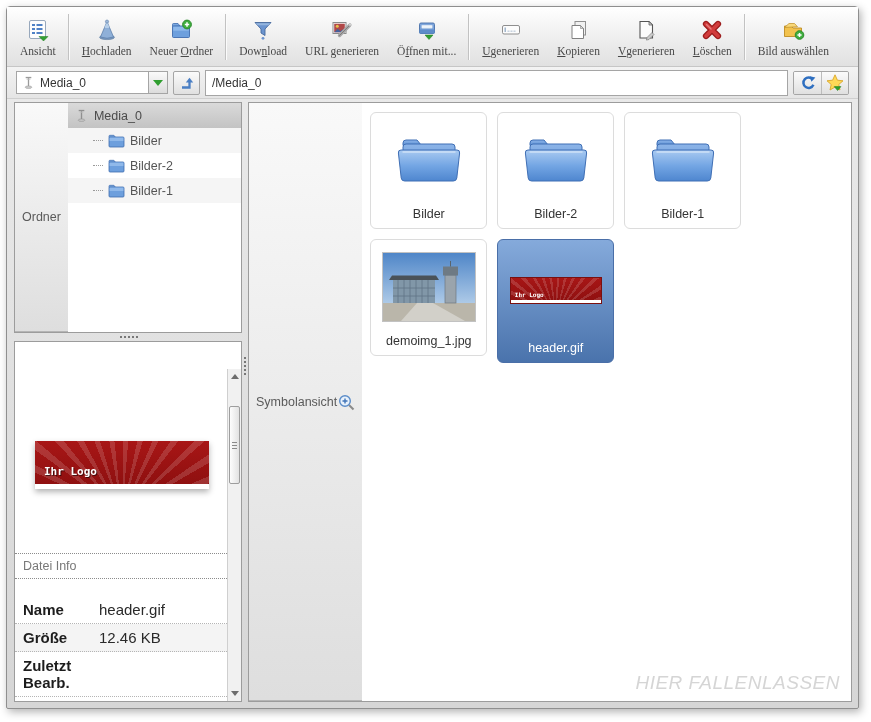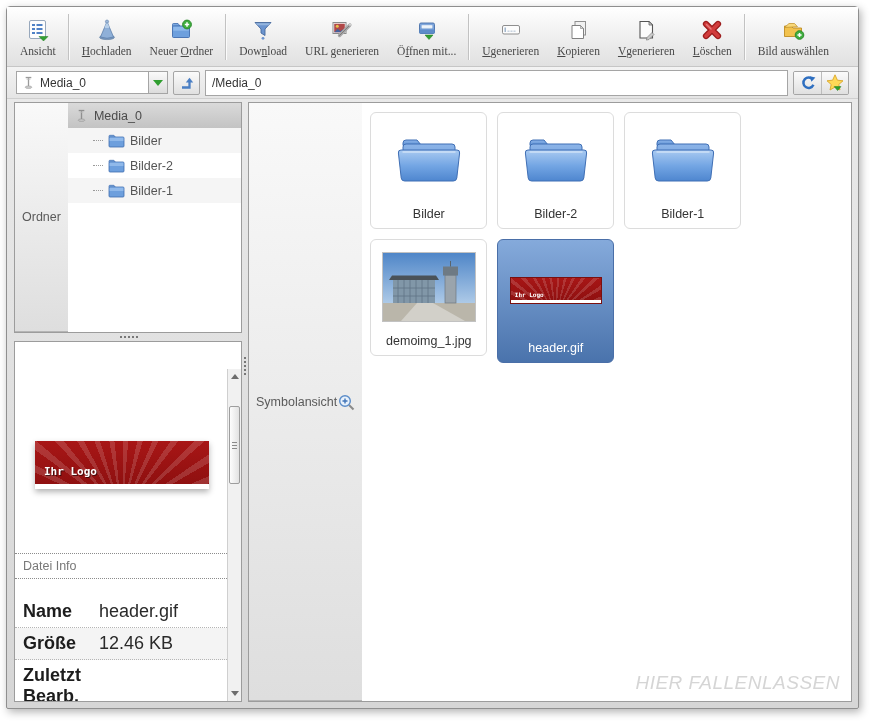--- a/index.html
+++ b/index.html
@@ -85,21 +85,21 @@
   .preview { position:absolute; left:20px; top:72px; width:174px; height:48px; box-shadow:0 3px 6px rgba(0,0,0,.3); }
   .banner-red { position:relative; width:100%; height:100%; overflow:hidden;
     background:repeating-conic-gradient(from 240deg at 50% 150%, rgba(255,255,255,.14) 0deg 4deg, rgba(255,255,255,0) 4deg 11deg),
                linear-gradient(#a81616,#8c0f0f); }
   .banner-strip { position:absolute; left:0; right:0; bottom:0; height:5px; background:#fff; }
   .banner-text { position:absolute; left:9px; bottom:11px; color:#fff; font-weight:bold; font-size:11px;
     font-family:"DejaVu Sans Mono","Liberation Mono",monospace; text-shadow:1px 1px 0 rgba(0,0,0,.55); }
 
   .fileinfo-header { position:absolute; top:184px; left:0; right:14px; padding:5px 0 5px 8px;
     border-top:1px dotted #8c8c8c; border-bottom:1px dotted #8c8c8c; color:#787878; font-size:12.5px; background:#fff; }
-  .fileinfo-table { position:absolute; top:227px; left:0; right:14px; font-size:18px; }
+  .fileinfo-table { position:absolute; top:227px; left:0; right:14px; font-size:15px; }
   .fi-row { display:flex; border-bottom:1px dotted #b5b5b5; background:#fff; }
   .fi-row:nth-child(2) { background:#f4f4f4; }
   .fi-label { width:78px; padding:5px 4px 5px 8px; font-weight:bold; color:#1d1d1d; }
   .fi-value { flex:1; padding:5px 6px; color:#2a2a2a; display:flex; align-items:center; }
 
   
   .vscrollbar { position:absolute; top:0; right:0; bottom:0; width:14px; background:#f1f1f1; border-left:1px solid #cfcfcf; }
   .sb-btn { position:absolute; left:0; right:0; height:15px; display:grid; place-items:center; cursor:pointer; }
   .sb-btn.up { top:0; } .sb-btn.down { bottom:0; }
   .tri-up { width:0; height:0; border-left:4px solid transparent; border-right:4px solid transparent; border-bottom:5px solid #6e6e6e; }

